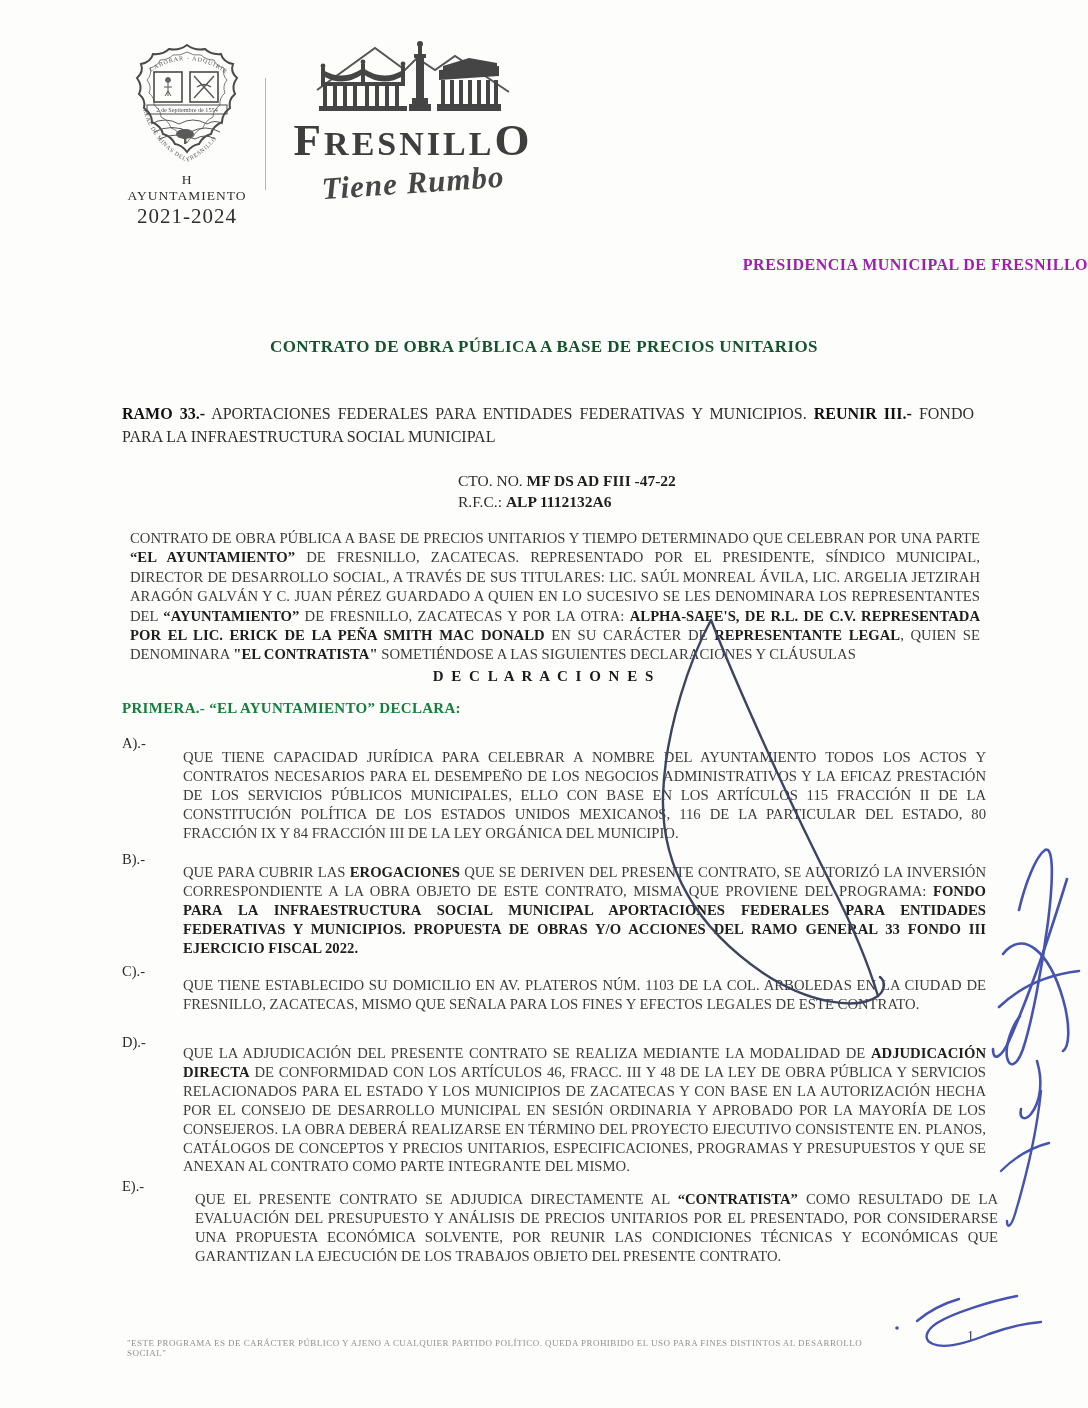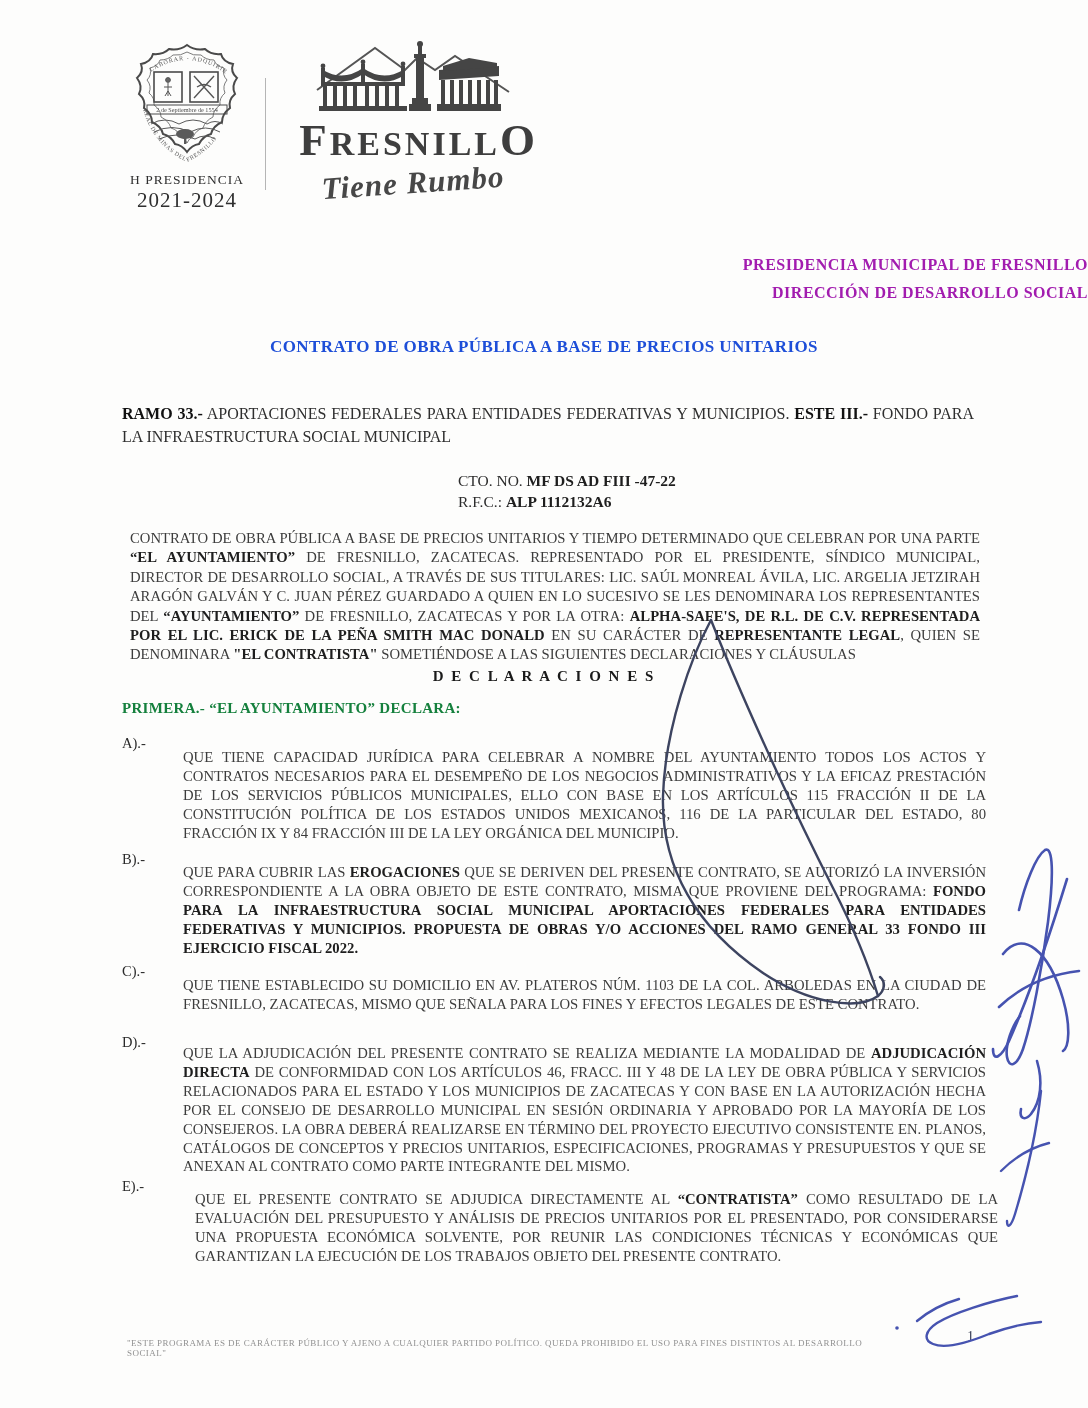--- a/index.html
+++ b/index.html
@@ -17,28 +17,28 @@
   .b{font-weight:bold;color:#1e1e1e;}
 
   
   .crest{left:126px;top:42px;width:122px;text-align:center;}
   .crest svg{display:block;margin:0 auto;}
   .crest-caption{font-size:13.5px;letter-spacing:1px;color:#2f2f2f;margin-top:2px;}
   .crest-years{font-size:21px;color:#2f2f2f;letter-spacing:1px;}
   .logo-divider{left:265px;top:78px;width:1px;height:112px;background:#b5b5b5;}
   .brand{left:288px;top:36px;width:250px;text-align:center;}
   .brand svg{display:block;margin:0 auto;}
-  .wordmark{margin-top:-4px;color:#3e3e3e;font-weight:bold;letter-spacing:3px;line-height:1;text-align:right;}
+  .wordmark{margin-top:-4px;color:#3e3e3e;font-weight:bold;letter-spacing:3px;line-height:1;}
   .wordmark .cap{font-size:45px;}
   .wordmark .mid{font-size:34px;}
   .tagline{font-size:31px;font-style:italic;font-weight:bold;color:#474747;transform:rotate(-4deg);margin-top:2px;letter-spacing:1px;}
 
   
   .title-block{left:0;top:251px;width:100%;text-align:right;font-weight:bold;color:#a21caf;font-size:16px;line-height:28px;letter-spacing:.5px;}
-  .subtitle{left:0;top:337px;width:100%;text-align:center;font-weight:bold;color:#1d4ed8;font-size:17px;letter-spacing:.4px;}
+  .subtitle{left:0;top:337px;width:100%;text-align:center;font-weight:bold;color:#14532d;font-size:17px;letter-spacing:.4px;}
   .ramo{left:122px;top:402px;width:852px;font-size:16px;line-height:23px;text-align:justify;color:#2e2e2e;}
   .ramo .b{color:#111;}
   .cto{left:458px;top:470px;font-size:15.5px;line-height:21px;color:#2c2c2c;}
   .paragraph{left:122px;top:529px;width:850px;font-size:14.7px;line-height:19.4px;text-align:justify;margin-left:8px;}
   .decl-heading{left:0;top:668px;width:100%;text-align:center;font-weight:bold;color:#1a1a1a;font-size:15px;letter-spacing:2px;}
   .primera{left:122px;top:700px;font-weight:bold;color:#15803d;font-size:15px;letter-spacing:.3px;}
   .clause-label{left:122px;font-size:14.5px;color:#2a2a2a;}
   .clause-text{left:183px;width:803px;font-size:14.7px;line-height:18.9px;text-align:justify;}
   .cl-a-label{top:735px;} .cl-a-text{top:748px;}
   .cl-b-label{top:851px;} .cl-b-text{top:863px;}
@@ -93,21 +93,21 @@
       </g>
       <g fill="#5a5a5a">
         <rect x="57" y="95" width="2.4" height="7"></rect>
         <ellipse cx="58" cy="92" rx="9" ry="5"></ellipse>
       </g>
 
       <text font-size="6" fill="#585858" letter-spacing=".6">
         <textPath href="#arcBottom" startOffset="6%">REAL DE MINAS DEL FRESNILLO</textPath>
       </text>
     </svg>
-    <div class="crest-caption">H PRESIDENCIA</div>
+    <div class="crest-caption">H AYUNTAMIENTO</div>
     <div class="crest-years">2021-2024</div>
   </div>
 
   <div class="abs logo-divider"></div>
 
   <div class="abs brand">
     <svg width="200" height="86" viewBox="0 0 200 86">
 
       <path d="M4 54 L62 12 L92 34 L104 22 L122 34 L142 20 L196 56" fill="none" stroke="#555" stroke-width="2"></path>
       <g fill="#454545">
@@ -150,25 +150,24 @@
         <rect x="181" y="44" width="4" height="24"></rect>
         <rect x="124" y="68" width="64" height="7"></rect>
       </g>
     </svg>
     <div class="wordmark"><span class="cap">F</span><span class="mid">RESNILL</span><span class="cap">O</span></div>
     <div class="tagline">Tiene Rumbo</div>
   </div>
 
   <div class="abs title-block">
     <div>PRESIDENCIA MUNICIPAL DE FRESNILLO</div>
-    <div>DIRECCIÓN DE DESARROLLO SOCIAL</div>
   </div>
   <div class="abs subtitle">CONTRATO DE OBRA PÚBLICA A BASE DE PRECIOS UNITARIOS</div>
 
-  <div class="abs ramo"><span class="b">RAMO 33.-</span><span> APORTACIONES FEDERALES PARA ENTIDADES FEDERATIVAS Y MUNICIPIOS. </span><span class="b">ESTE III.-</span><span> FONDO PARA LA INFRAESTRUCTURA SOCIAL MUNICIPAL</span></div>
+  <div class="abs ramo"><span class="b">RAMO 33.-</span><span> APORTACIONES FEDERALES PARA ENTIDADES FEDERATIVAS Y MUNICIPIOS. </span><span class="b">REUNIR III.-</span><span> FONDO PARA LA INFRAESTRUCTURA SOCIAL MUNICIPAL</span></div>
 
   <div class="abs cto">
     <div><span>CTO. NO. </span><span class="b">MF DS AD FIII -47-22</span></div>
     <div><span>R.F.C.: </span><span class="b">ALP 1112132A6</span></div>
   </div>
 
   <div class="abs paragraph"><span>CONTRATO DE OBRA PÚBLICA A BASE DE PRECIOS UNITARIOS Y TIEMPO DETERMINADO QUE CELEBRAN POR UNA PARTE </span><span class="b">“EL AYUNTAMIENTO”</span><span> DE FRESNILLO, ZACATECAS. REPRESENTADO POR EL PRESIDENTE, SÍNDICO MUNICIPAL, DIRECTOR DE DESARROLLO SOCIAL, A TRAVÉS DE SUS TITULARES: LIC. SAÚL MONREAL ÁVILA, LIC. ARGELIA JETZIRAH ARAGÓN GALVÁN Y C. JUAN PÉREZ GUARDADO A QUIEN EN LO SUCESIVO SE LES DENOMINARA LOS REPRESENTANTES DEL </span><span class="b">“AYUNTAMIENTO”</span><span> DE FRESNILLO, ZACATECAS Y POR LA OTRA: </span><span class="b">ALPHA-SAFE'S, DE R.L. DE C.V.  REPRESENTADA POR EL LIC. ERICK DE LA PEÑA SMITH MAC DONALD</span><span> EN SU CARÁCTER DE </span><span class="b">REPRESENTANTE LEGAL</span><span>, QUIEN SE DENOMINARA </span><span class="b">"EL CONTRATISTA"</span><span> SOMETIÉNDOSE A LAS SIGUIENTES DECLARACIONES Y CLÁUSULAS</span></div>
 
   <div class="abs decl-heading">D E C L A R A C I O N E S</div>
   <div class="abs primera">PRIMERA.- “EL AYUNTAMIENTO” DECLARA:</div>

